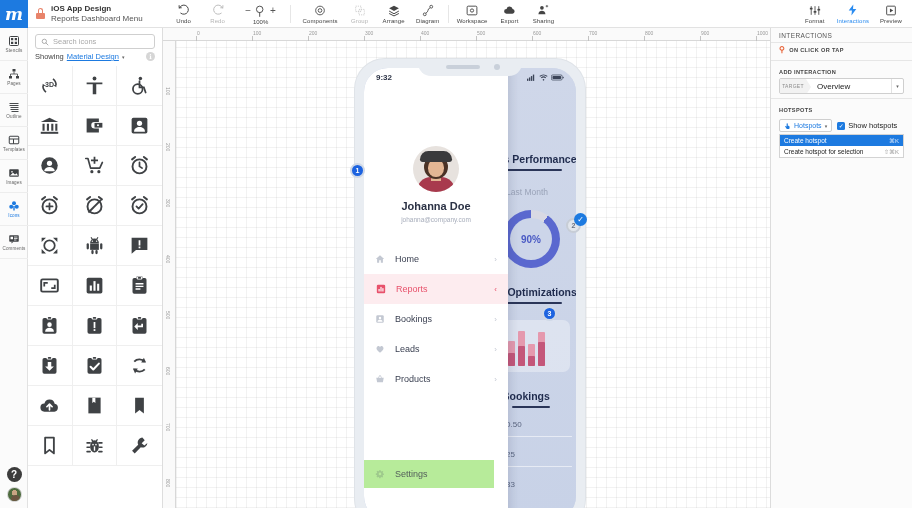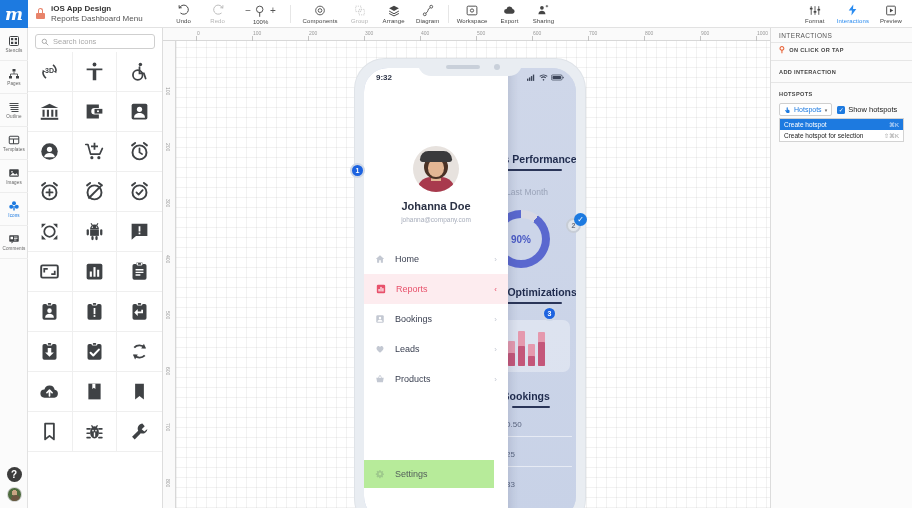--- a/index.html
+++ b/index.html
@@ -496,20 +496,26 @@
 
   <div class="iconpanel">
     <div class="search-row">
       <div class="search-box">
         <svg width="8" height="8" viewBox="0 0 24 24">
             <circle cx="10" cy="10" r="6.5" fill="none" stroke="#9a9a9a" stroke-width="2.4"></circle>
             <path d="M15 15 L21 21" stroke="#9a9a9a" stroke-width="2.4" stroke-linecap="round"></path>
           </svg>
         <span class="ph">Search icons</span>
       </div>
+    </div>
+    <div class="showing-row">
+      <span>Showing</span>
+      <span class="lnk">Material Design</span>
+      <span class="caret">▾</span>
+      <span class="info-dot">i</span>
     </div>
 
     <div class="icon-grid">
       <div class="icon-cell">
         <svg width="21" height="21" viewBox="0 0 24 24">
             <text x="12" y="14" font-size="8" text-anchor="middle" fill="#3f4245" font-family="Liberation Sans, sans-serif" font-weight="bold">3D</text>
             <path d="M16 4.5 A9 9 0 0 1 19.5 12" fill="none" stroke="#3f4245" stroke-width="1.8"></path>
             <path d="M8 19.5 A9 9 0 0 1 4.5 12" fill="none" stroke="#3f4245" stroke-width="1.8"></path>
             <path d="M4 10 L4.6 13 L7.4 12" fill="#3f4245"></path>
             <path d="M20 14 L19.4 11 L16.6 12" fill="#3f4245"></path>
@@ -804,21 +810,21 @@
                   <rect x="2" y="2.5" width="12" height="4" rx="1" fill="#3b4458"></rect>
                   <rect x="16.2" y="3.3" width="1.4" height="2.4" rx=".6" fill="#3b4458"></rect>
                 </svg>
             </div>
 
             <div class="card-title" style="left:118px; top:85px; white-space:nowrap;">Sales Performance</div>
             <div class="card-rule" style="left:120px; top:101px; width:78px;"></div>
             <div class="sublabel" style="left:142px; top:119px;">Last Month</div>
 
             <div class="donut-pink" style="left:78px; top:142px;"></div>
-            <div class="donut" style="left:128px; top:142px;align-items:center;">
+            <div class="donut" style="left:138px; top:142px;align-items:center;">
               <span>90%</span>
             </div>
 
             <div class="card-title" style="left:116px; top:218px; white-space:nowrap;">Lead Optimizations</div>
             <div class="card-rule" style="left:120px; top:234px; width:78px;"></div>
 
             <div class="barbox" style="left:108px; top:252px; width:98px; height:52px;">
               <div class="bar" style="height:30px;">
                   <span class="dk" style="bottom:0;height:16px;"></span>
                 </div>
@@ -952,20 +958,25 @@
       <span>ON CLICK OR TAP</span>
     </div>
 
 
     <div class="rp-divider"></div>
 
     <div class="rp-sub">
       <span>ADD INTERACTION</span>
     </div>
 
+    <div class="pill-row">
+      <span class="pill-tag">TARGET</span>
+      <span class="pill-val">Overview</span>
+      <span class="pill-caret">▾</span>
+    </div>
 
 
     <div class="rp-divider"></div>
 
     <div class="rp-sub">
       <span>HOTSPOTS</span>
     </div>
 
     <div class="hot-row">
       <span class="hot-btn">

